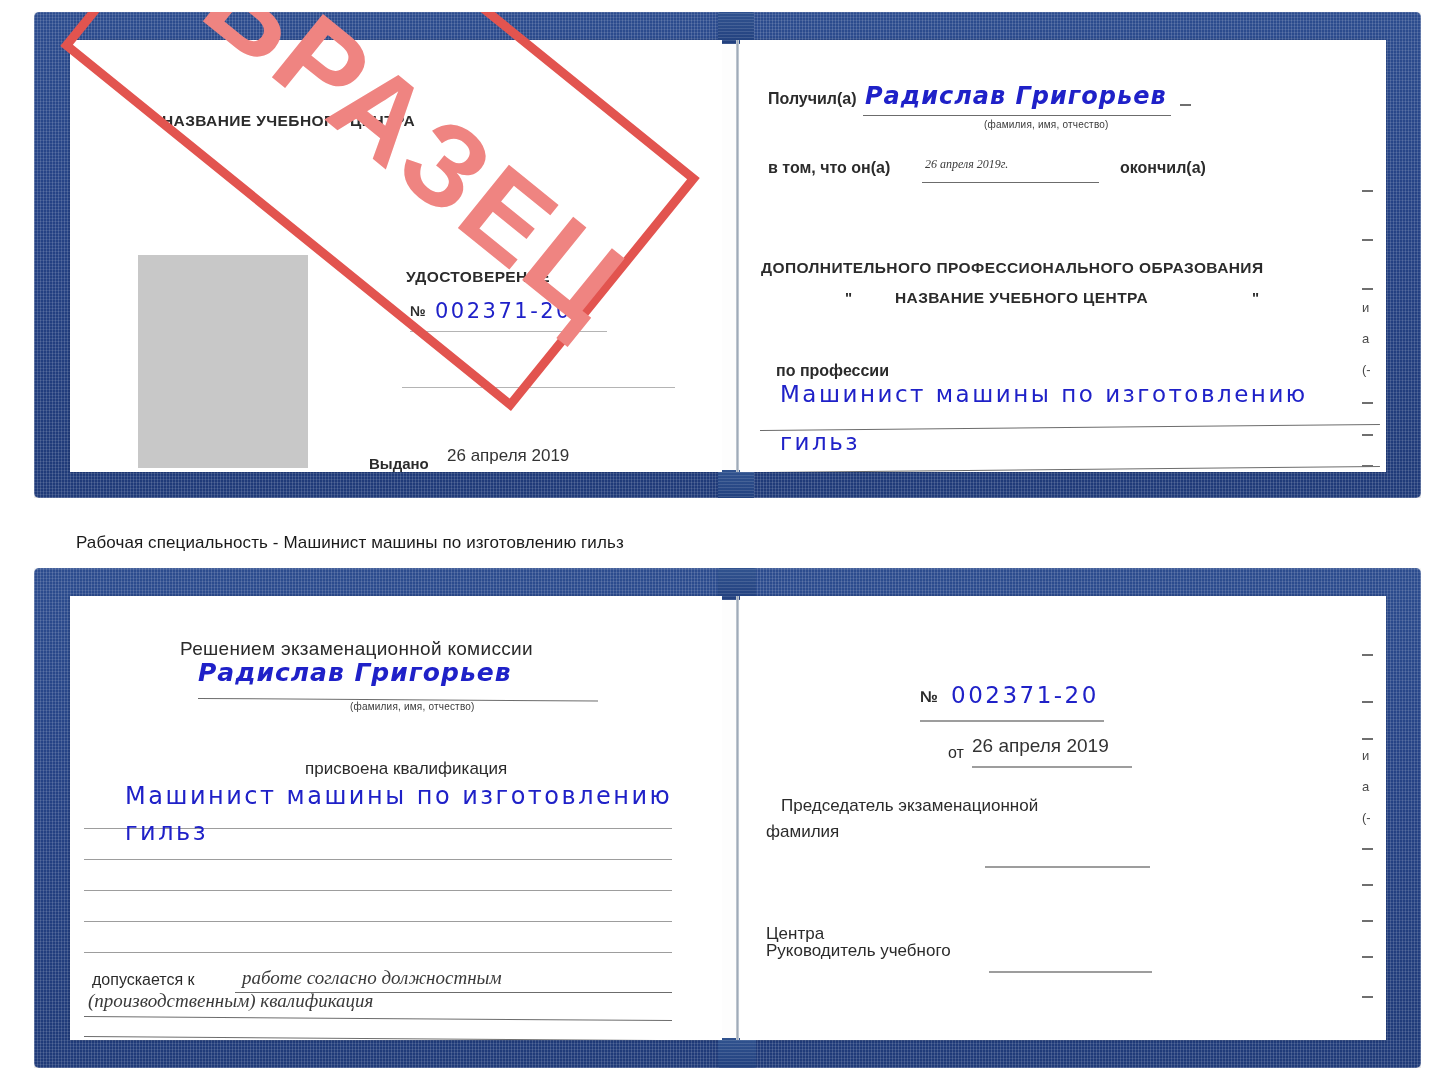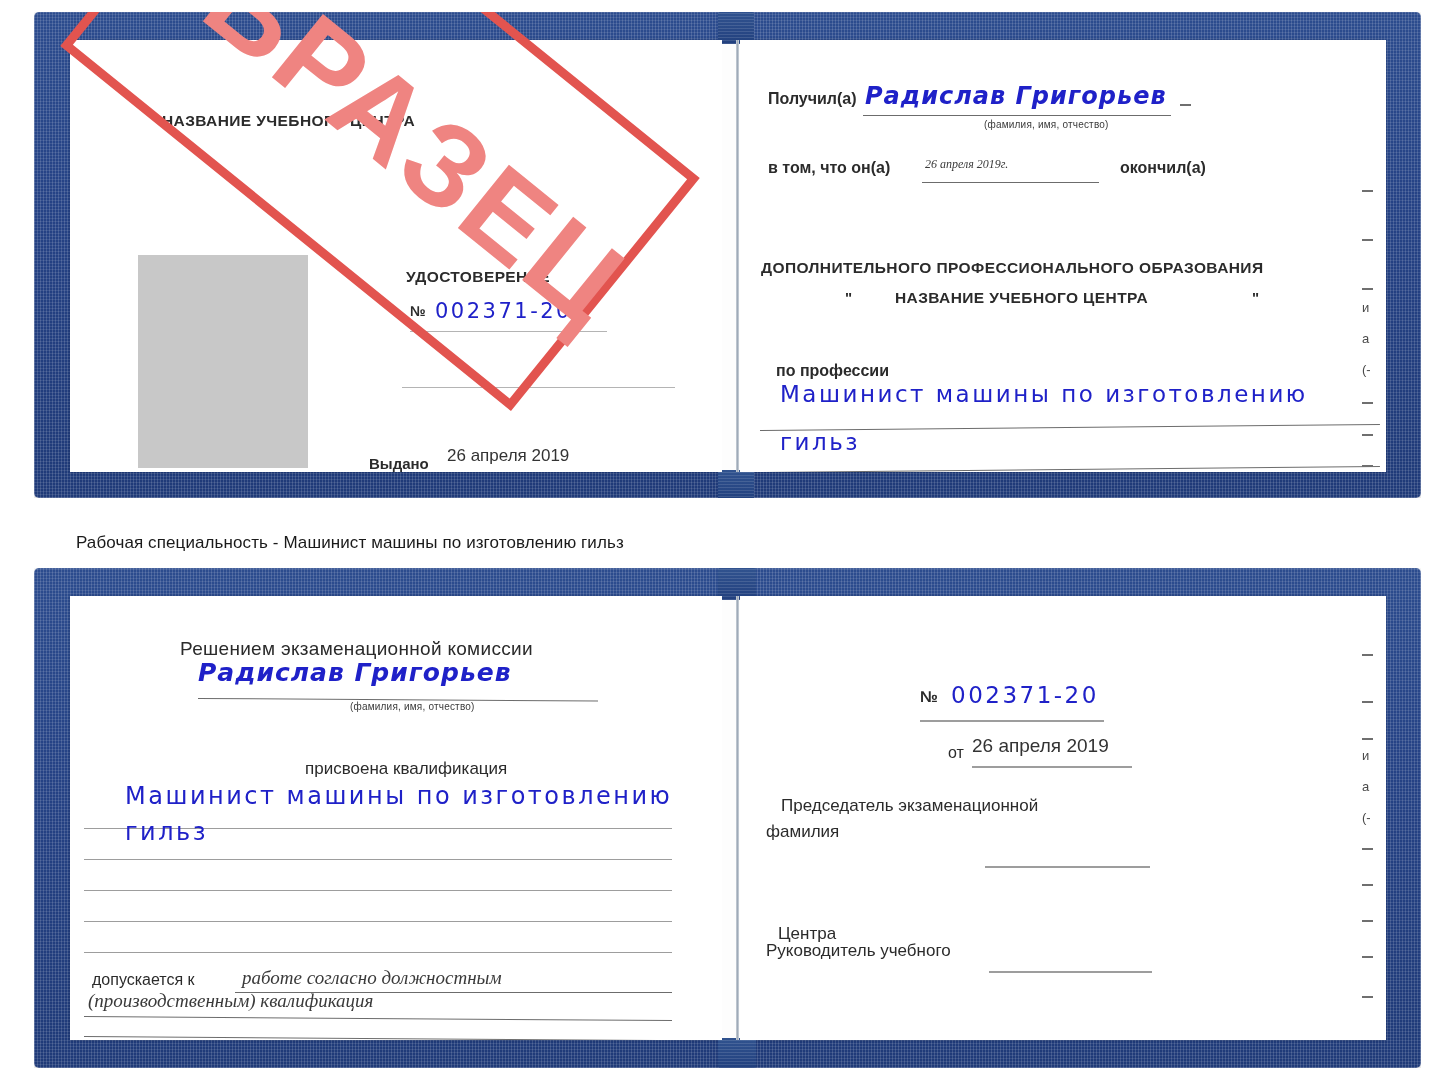--- a/index.html
+++ b/index.html
@@ -193,21 +193,21 @@
 
       <div class="t" style="left:208px;top:148px;font-size:16px;">от</div>
       <div class="t prt" style="left:232px;top:139px;font-size:19px;">26 апреля 2019</div>
       <div class="rule" style="left:232px;top:170px;width:160px;height:2px;"></div>
 
       <div class="t" style="left:26px;top:200px;font-size:17px;margin-left:15px;">Председатель экзаменационной</div>
       <div class="t" style="left:26px;top:226px;font-size:17px;">фамилия</div>
       <div class="rule" style="left:245px;top:270px;width:165px;height:2px;"></div>
 
       <div class="t" style="left:26px;top:302px;font-size:17px;margin-top:43px;">Руководитель учебного</div>
-      <div class="t" style="left:26px;top:328px;font-size:17px;margin-left:12px;">Центра</div>
+      <div class="t" style="left:26px;top:328px;font-size:17px;">Центра</div>
       <div class="rule" style="left:249px;top:375px;width:163px;height:2px;"></div>
 
       <div class="edge-dash" style="left:622px;top:58px;"></div>
       <div class="edge-dash" style="left:622px;top:105px;"></div>
       <div class="edge-dash" style="left:622px;top:142px;"></div>
       <div class="edge-frag" style="left:622px;top:152px;">и</div>
       <div class="edge-frag" style="left:622px;top:183px;">а</div>
       <div class="edge-frag" style="left:622px;top:214px;">(-</div>
       <div class="edge-dash" style="left:622px;top:252px;"></div>
       <div class="edge-dash" style="left:622px;top:288px;"></div>

